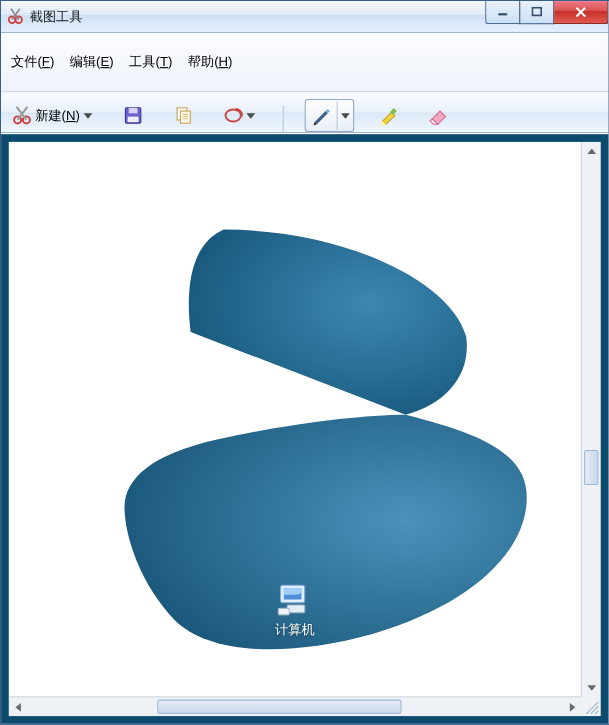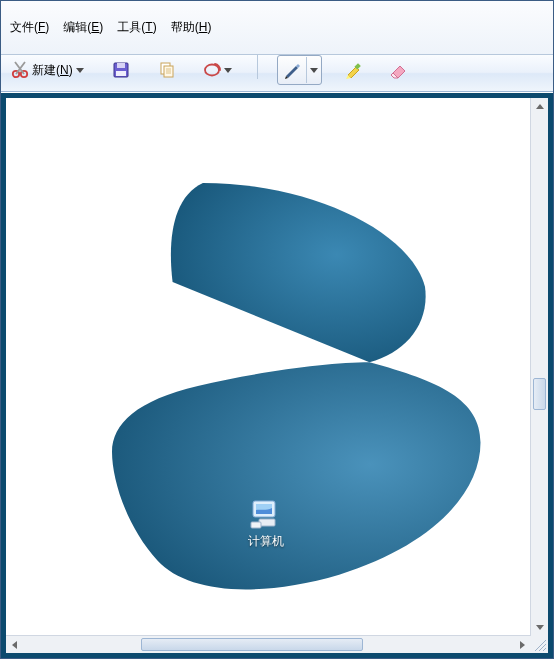--- a/index.html
+++ b/index.html
@@ -13,32 +13,32 @@
   .winbtn{width:30px;height:20px;border:1px solid #4f6b8f;border-top:none;margin-left:-1px;display:flex;align-items:center;justify-content:center;}
   .winbtn.min{background:linear-gradient(to bottom,#e9f2fb,#cde0f5);border-bottom-left-radius:3px;}
   .winbtn.max{background:linear-gradient(to bottom,#e9f2fb,#cde0f5);}
   .winbtn.close{width:48px;background:linear-gradient(to bottom,#e78 0%,#d9534f 45%,#c9302c 46%,#e05a4f 100%);border-bottom-right-radius:3px;border-color:#8b2e24;}
   .winbtn svg{display:block;}
   
   .menubar{height:21px;background:linear-gradient(to bottom,#fbfcfe,#eef3fa);border-bottom:1px solid #b7c8dc;display:flex;align-items:center;padding:16px 2px;}
   .menuitem{padding:2px 7px;cursor:default;}
   .menuitem .ul{text-decoration:underline;}
   
-  .toolbar{height:36px;background:linear-gradient(to bottom,#fafcff 0%,#eaf1fb 48%,#dde9f8 52%,#eff5fc 100%);border-bottom:1px solid #9db6d4;display:flex;align-items:flex-start;padding:0 4px;gap:16px;}
+  .toolbar{height:36px;background:linear-gradient(to bottom,#fafcff 0%,#eaf1fb 48%,#dde9f8 52%,#eff5fc 100%);border-bottom:1px solid #9db6d4;display:flex;align-items:flex-end;padding:0 4px;gap:16px;}
   .tbtn{height:28px;display:flex;align-items:center;padding:0 4px;border:1px solid transparent;border-radius:3px;}
   .tbtn .ico{width:20px;height:20px;display:flex;align-items:center;justify-content:center;}
   .tbtn .lbl{margin:0 2px;}
   .tsep{width:1px;height:24px;background:#b7c8dc;margin:0 3px;}
   .drop{width:10px;display:flex;align-items:center;justify-content:center;}
   .pencombo{display:flex;align-items:center;height:28px;border:1px solid #94a9c4;border-radius:3px;background:linear-gradient(to bottom,#fefefe,#e8eef7);}
   .pencombo .main{width:28px;height:26px;display:flex;align-items:center;justify-content:center;border-right:1px solid #b7c8dc;}
   .pencombo .dd{width:14px;height:26px;display:flex;align-items:center;justify-content:center;}
   
   .outerclient{flex:1;display:flex;flex-direction:column;background:#f0f0f0;border-top:1px solid #fff;}
-  .scrollwrap{flex:1;position:relative;overflow:hidden;border:5px solid #0c4a6e;margin:0;font-family:Liberation Serif, serif;}
+  .scrollwrap{flex:1;position:relative;overflow:hidden;border:7px solid #0c4a6e;margin:0;font-family:Liberation Serif, serif;}
   .canvas{position:absolute;inset:0;background:#ffffff;margin-right:17px;margin-bottom:17px;overflow:hidden;}
   .vscroll{position:absolute;right:0;top:0;bottom:17px;width:17px;background:#eef1f5;border-left:1px solid #d0d7e2;}
   .vscroll .thumb{position:absolute;left:2px;right:2px;top:280px;height:30px;background:linear-gradient(to right,#e5ecf5,#c9d8ea);border:1px solid #9db6d4;border-radius:2px;}
   .vscroll .arrow{position:absolute;left:0;right:0;height:17px;display:flex;align-items:center;justify-content:center;}
   .vscroll .arrow.up{top:0;} .vscroll .arrow.down{bottom:0;}
   .hscroll{position:absolute;left:0;right:17px;bottom:0;height:17px;background:#eef1f5;border-top:1px solid #d0d7e2;}
   .hscroll .thumb{position:absolute;top:2px;bottom:2px;left:135px;width:220px;background:linear-gradient(to bottom,#e5ecf5,#c9d8ea);border:1px solid #9db6d4;border-radius:2px;}
   .hscroll .arrow{position:absolute;top:0;bottom:0;width:17px;display:flex;align-items:center;justify-content:center;}
   .hscroll .arrow.left{left:0;} .hscroll .arrow.right{right:0;}
   .corner{position:absolute;right:0;bottom:0;width:17px;height:17px;background:#eef1f5;}
@@ -51,20 +51,47 @@
   .tri.up{border-left:4px solid transparent;border-right:4px solid transparent;border-bottom:5px solid #6a6a6a;}
   .tri.downs{border-left:4px solid transparent;border-right:4px solid transparent;border-top:5px solid #6a6a6a;}
   .tri.lefts{border-top:4px solid transparent;border-bottom:4px solid transparent;border-right:5px solid #6a6a6a;}
   .tri.rights{border-top:4px solid transparent;border-bottom:4px solid transparent;border-left:5px solid #6a6a6a;}
 </style>
 </head>
 <body>
 
 <div class="window">
 
+  <div class="titlebar">
+    <span class="appicon">
+      <svg width="16" height="16" viewBox="0 0 16 16">
+        <circle cx="5" cy="11" r="3" fill="none" stroke="#d04040" stroke-width="1.6"></circle>
+        <circle cx="11" cy="11" r="3" fill="none" stroke="#d04040" stroke-width="1.6"></circle>
+        <path d="M5 11 L12 1 M11 11 L4 1" stroke="#888" stroke-width="1.4"></path>
+      </svg>
+    </span>
+    <span class="title">截图工具</span>
+    <div class="winbtns">
+      <div class="winbtn min">
+        <svg width="10" height="10">
+            <rect x="1" y="6" width="8" height="2" fill="#37506f"></rect>
+          </svg>
+      </div>
+      <div class="winbtn max">
+        <svg width="10" height="10">
+            <rect x="1" y="1" width="8" height="7" fill="none" stroke="#37506f" stroke-width="1.5"></rect>
+          </svg>
+      </div>
+      <div class="winbtn close">
+        <svg width="12" height="10">
+            <path d="M2 1 L10 9 M10 1 L2 9" stroke="#fff" stroke-width="1.8"></path>
+          </svg>
+      </div>
+    </div>
+  </div>
 
   <div class="menubar">
     <span class="menuitem"><span>文件</span>(<span class="ul">F</span>)</span>
     <span class="menuitem"><span>编辑</span>(<span class="ul">E</span>)</span>
     <span class="menuitem"><span>工具</span>(<span class="ul">T</span>)</span>
     <span class="menuitem"><span>帮助</span>(<span class="ul">H</span>)</span>
   </div>
 
   <div class="toolbar">
     <div class="tbtn">

